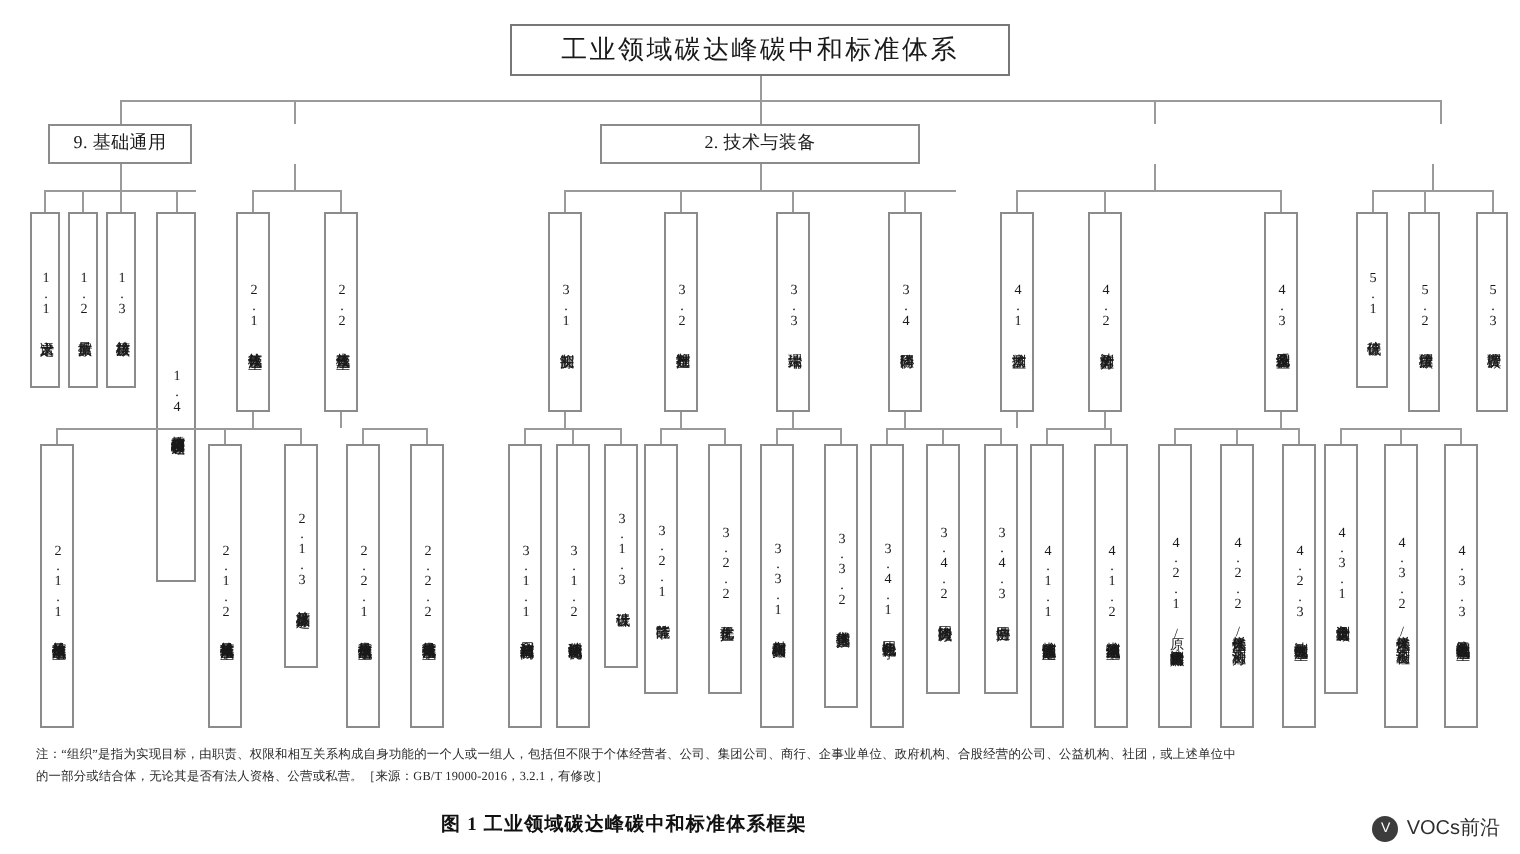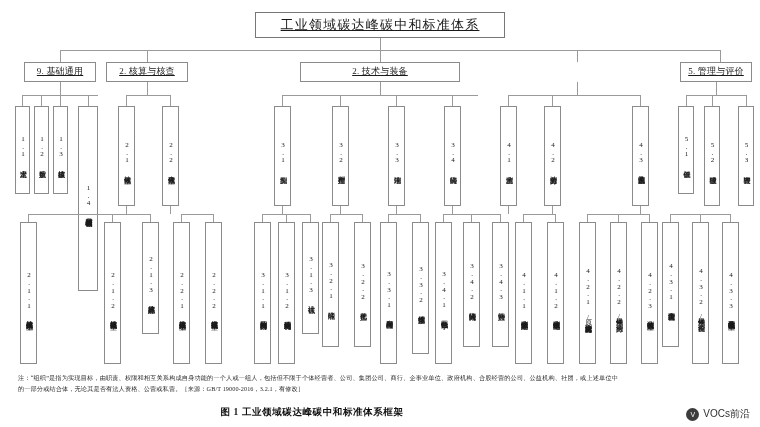--- a/index.html
+++ b/index.html
@@ -22,21 +22,20 @@
     justify-content: center;
     text-align: center;
     line-height: 1.05;
     overflow: hidden;
   }
   .box.h { 
     font-size: 9px;
     letter-spacing: 0.2px;
     padding: 0 2px;
     white-space: nowrap;
-    text-decoration: underline;
   }
   .box.v { 
     font-size: 7.1px;
     letter-spacing: 0.1px;
   }
   .box.v > span {
     display: block;
     writing-mode: vertical-rl;
     text-orientation: upright;
     white-space: nowrap;
@@ -112,23 +111,21 @@
 
   <div class="ln h" style="left:60px; top:50px; width:660px;"></div>
 
   <div class="ln v" style="left:60px;  top:50px; height:12px;"></div>
   <div class="ln v" style="left:147px; top:50px; height:12px;"></div>
   <div class="ln v" style="left:380px; top:50px; height:12px;"></div>
   <div class="ln v" style="left:577px; top:50px; height:12px;"></div>
   <div class="ln v" style="left:720px; top:50px; height:12px;"></div>
 
   <div class="box h" style="left:24px;  top:62px; width:72px;  height:20px;">9. 基础通用</div>
-  <div class="box h" style="left:106px; top:62px; width:82px;  height:20px;">2. 核算与核查</div>
   <div class="box h" style="left:300px; top:62px; width:160px; height:20px;">2. 技术与装备</div>
-  <div class="box h" style="left:680px; top:62px; width:72px;  height:20px;">5. 管理与评价</div>
 
   <div class="ln v" style="left:60px; top:82px; height:13px;"></div>
   <div class="ln h" style="left:22px; top:95px; width:76px;"></div>
   <div class="ln v" style="left:22px; top:95px; height:11px;"></div>
   <div class="ln v" style="left:41px; top:95px; height:11px;"></div>
   <div class="ln v" style="left:60px; top:95px; height:11px;"></div>
   <div class="ln v" style="left:88px; top:95px; height:11px;"></div>
 
   <div class="box v" style="left:15px; top:106px; width:15px; height:88px;">
       <span>1.1 术语定义</span>

